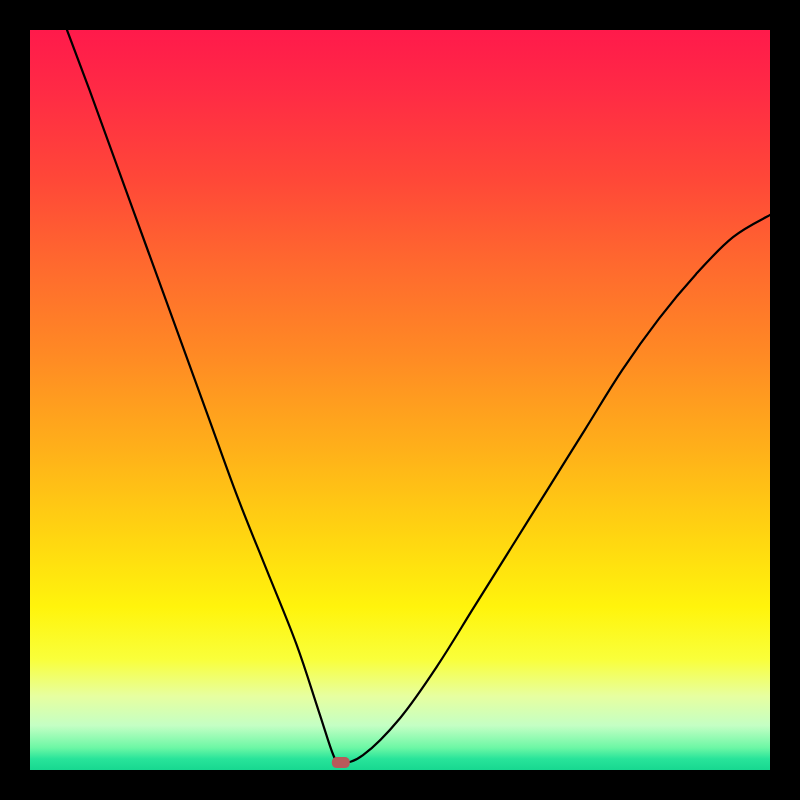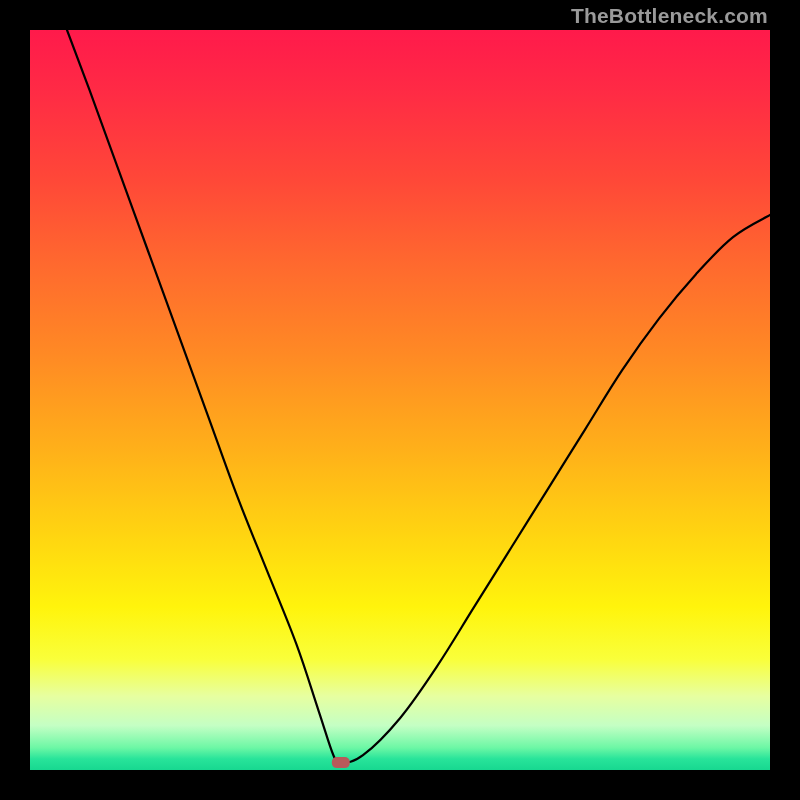--- a/index.html
+++ b/index.html
@@ -72,21 +72,20 @@
     font-size: 21px;
     font-weight: 600;
     color: #9a9a9a;
     letter-spacing: 0.2px;
   }
 </style>
 </head>
 <body>
 
 <div class="frame">
-  <div class="watermark">TheBottleneck.com</div>
   <div class="plot">
     <div class="gradient"></div>
     <svg class="curve-svg" viewBox="0 0 740 740" preserveAspectRatio="none">
       <path id="curve-path" class="curve" d="M 37.0 0.0 C 41.0 10.7, 49.9 33.9, 59.2 59.2 C 68.5 84.5, 78.1 111.3, 88.8 140.6 C 99.5 169.9, 107.7 192.7, 118.4 222.0 C 129.1 251.3, 137.3 274.1, 148.0 303.4 C 158.7 332.7, 166.9 355.5, 177.6 384.8 C 188.3 414.1, 196.5 438.2, 207.2 466.2 C 217.9 494.2, 226.1 513.6, 236.8 540.2 C 247.5 566.8, 257.1 588.9, 266.4 614.2 C 275.7 639.5, 281.9 660.8, 288.6 680.8 C 295.3 700.8, 299.4 715.9, 303.4 725.2 C 307.4 734.5, 305.5 732.6, 310.8 732.6 C 316.1 732.6, 322.3 733.2, 333.0 725.2 C 343.7 717.2, 356.7 704.2, 370.0 688.2 C 383.3 672.2, 393.7 656.4, 407.0 636.4 C 420.3 616.4, 430.7 598.5, 444.0 577.2 C 457.3 555.9, 467.7 539.3, 481.0 518.0 C 494.3 496.7, 504.7 480.1, 518.0 458.8 C 531.3 437.5, 541.7 420.9, 555.0 399.6 C 568.3 378.3, 578.7 360.4, 592.0 340.4 C 605.3 320.4, 615.7 305.9, 629.0 288.6 C 642.3 271.3, 652.7 258.9, 666.0 244.2 C 679.3 229.5, 689.7 217.9, 703.0 207.2 C 716.3 196.5, 733.3 189.0, 740.0 185.0"></path>
       <rect id="marker-rect" class="marker" rx="5" ry="5" width="18" height="11" x="301.8" y="727.1"></rect>
     </svg>
   </div>
 </div>
 
 </body></html>

